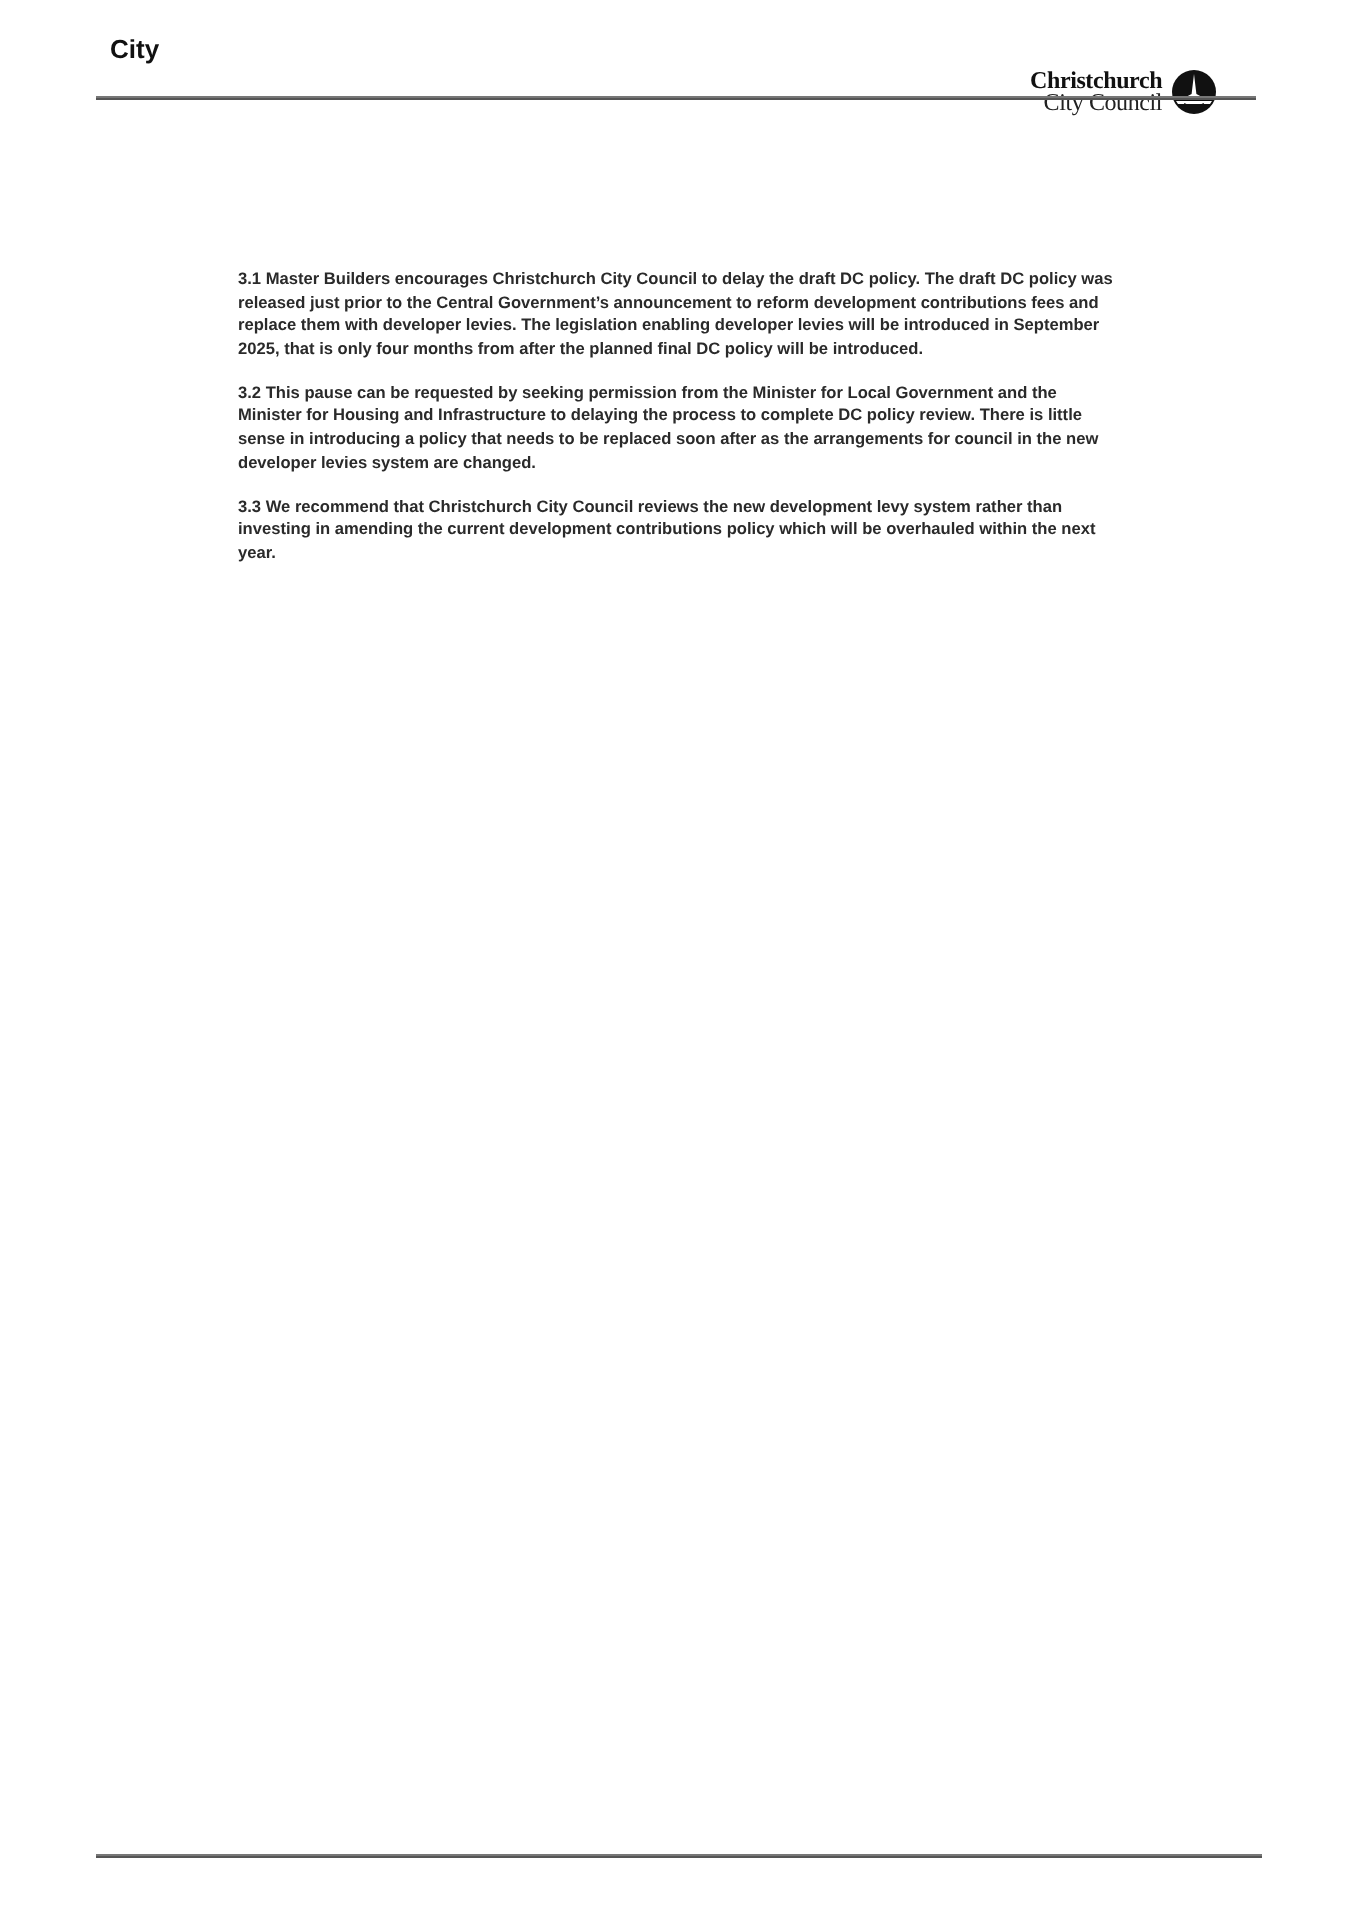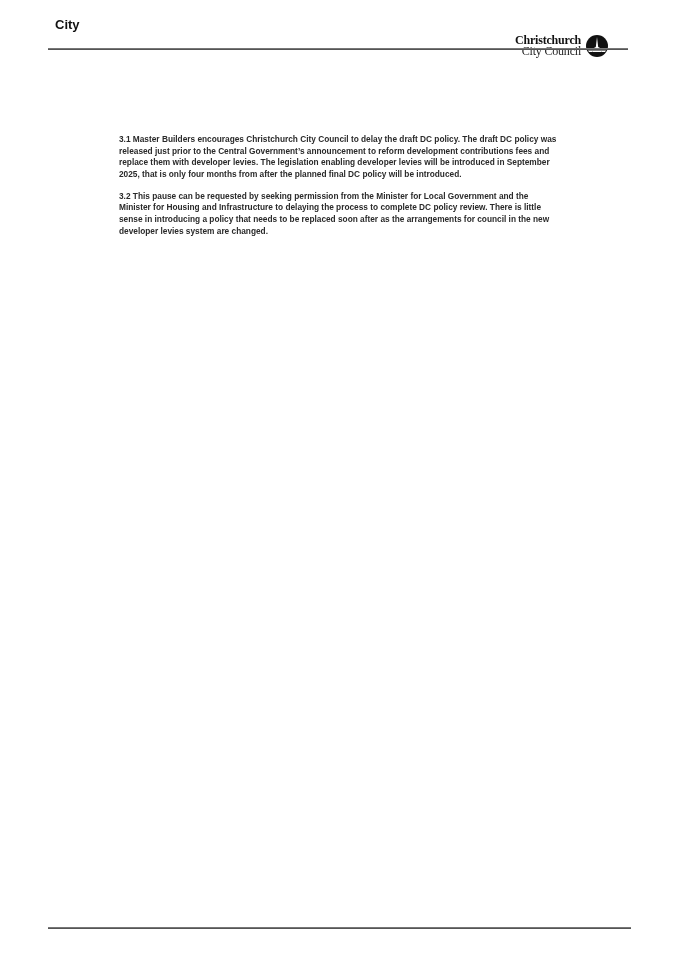--- a/index.html
+++ b/index.html
@@ -113,18 +113,19 @@
       <path d="M7 18 L12 20.5 L17 18" stroke="#111" stroke-width="1" fill="none"></path>
     </svg>
   </div>
 
   <div class="header-rule"></div>
 </div>
 
 <div class="content">
   <p>3.1 Master Builders encourages Christchurch City Council to delay the draft DC policy. The draft DC policy was released just prior to the Central Government’s announcement to reform development contributions fees and replace them with developer levies. The legislation enabling developer levies will be introduced in September 2025, that is only four months from after the planned final DC policy will be introduced.</p>
   <p>3.2 This pause can be requested by seeking permission from the Minister for Local Government and the Minister for Housing and Infrastructure to delaying the process to complete DC policy review. There is little sense in introducing a policy that needs to be replaced soon after as the arrangements for council in the new developer levies system are changed.</p>
+  <p>3.3 We recommend that Christchurch City Council reviews the new development levy system rather than investing in amending the current development contributions policy which will be overhauled within the next year.</p>
 </div>
 
 <div>
   <div class="footer-rule"></div>
   <div class="page-number">Page 99</div>
 </div>
 
 </body></html>

